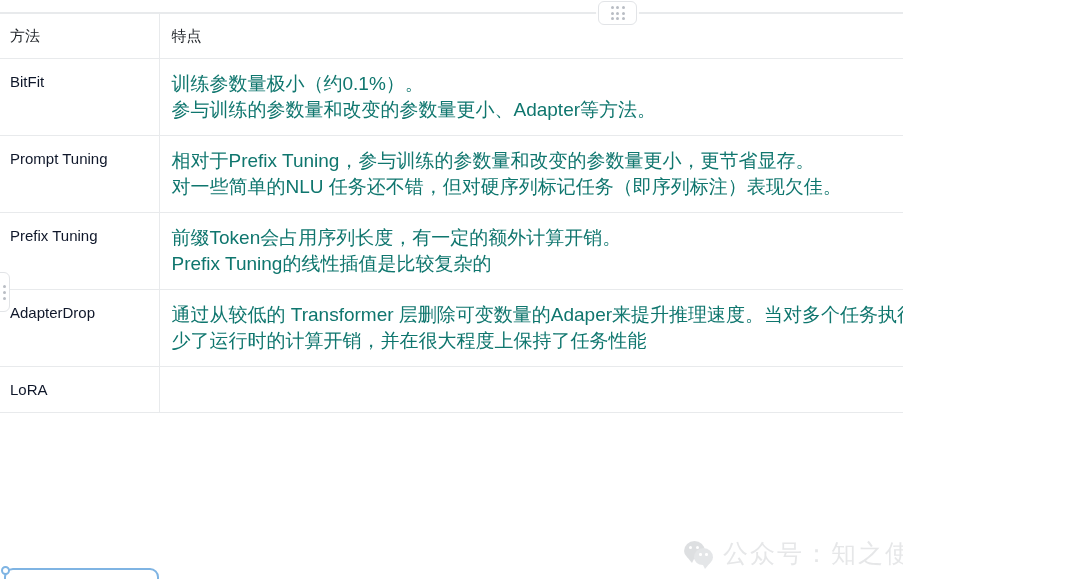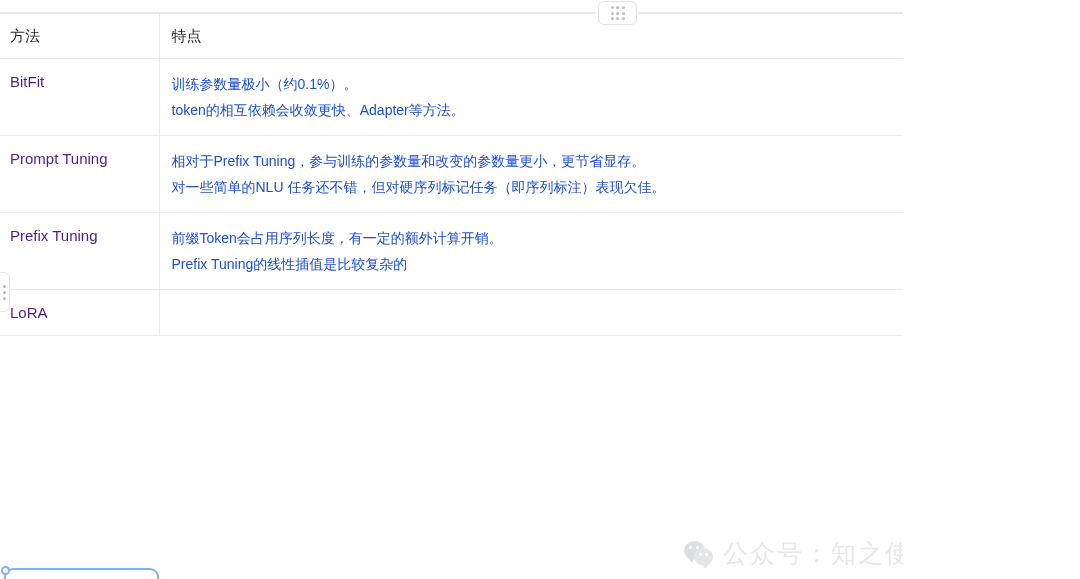--- a/index.html
+++ b/index.html
@@ -130,28 +130,28 @@
     color: #1f2328;
     line-height: 20px;
     font-weight: 400;
     padding-top: 13px;
     padding-bottom: 13px;
   }
 
   .method-cell {
     font-size: 15px;
     font-weight: bold;
-    color: #4c1d95;
+    color: #0f172a;
     line-height: 21px;
     white-space: nowrap;
   }
 
   .feat-cell {
-    font-size: 14px;
-    color: #1d4ed8;
+    font-size: 19px;
+    color: #0f766e;
     line-height: 26px;
     margin-left: 8px;
   }
   .feat-cell .ln { display: block; white-space: normal; }
 
   
   .watermark {
     position: absolute;
     left: 684px;
     top: 539px;
@@ -268,21 +268,21 @@
           <th class="hdr-cell">方法</th>
           <th class="hdr-cell">特点</th>
         </tr>
       </thead>
       <tbody>
 
         <tr>
           <td class="method-cell">BitFit</td>
           <td class="feat-cell">
             <span class="ln">训练参数量极小（约0.1%）。</span>
-            <span class="ln">token的相互依赖会收敛更快、Adapter等方法。</span>
+            <span class="ln">参与训练的参数量和改变的参数量更小、Adapter等方法。</span>
           </td>
         </tr>
 
         <tr>
           <td class="method-cell">Prompt Tuning</td>
           <td class="feat-cell">
             <span class="ln">相对于Prefix Tuning，参与训练的参数量和改变的参数量更小，更节省显存。</span>
             <span class="ln">对一些简单的NLU 任务还不错，但对硬序列标记任务（即序列标注）表现欠佳。</span>
           </td>
         </tr>
@@ -291,20 +291,26 @@
           <td class="method-cell">Prefix Tuning</td>
           <td class="feat-cell">
             <span class="ln">前缀Token会占用序列长度，有一定的额外计算开销。</span>
             <span class="ln">Prefix Tuning的线性插值是比较复杂的</span>
           </td>
         </tr>
 
 
 
 
+        <tr>
+          <td class="method-cell">AdapterDrop</td>
+          <td class="feat-cell">
+            <span class="ln">通过从较低的 Transformer 层删除可变数量的Adaper来提升推理速度。当对多个任务执行推理时，动态地减少了运行时的计算开销，并在很大程度上保持了任务性能</span>
+          </td>
+        </tr>
 
         <tr>
           <td class="method-cell">LoRA</td>
           <td class="feat-cell">
             
           </td>
         </tr>
 
       </tbody>
     </table>

